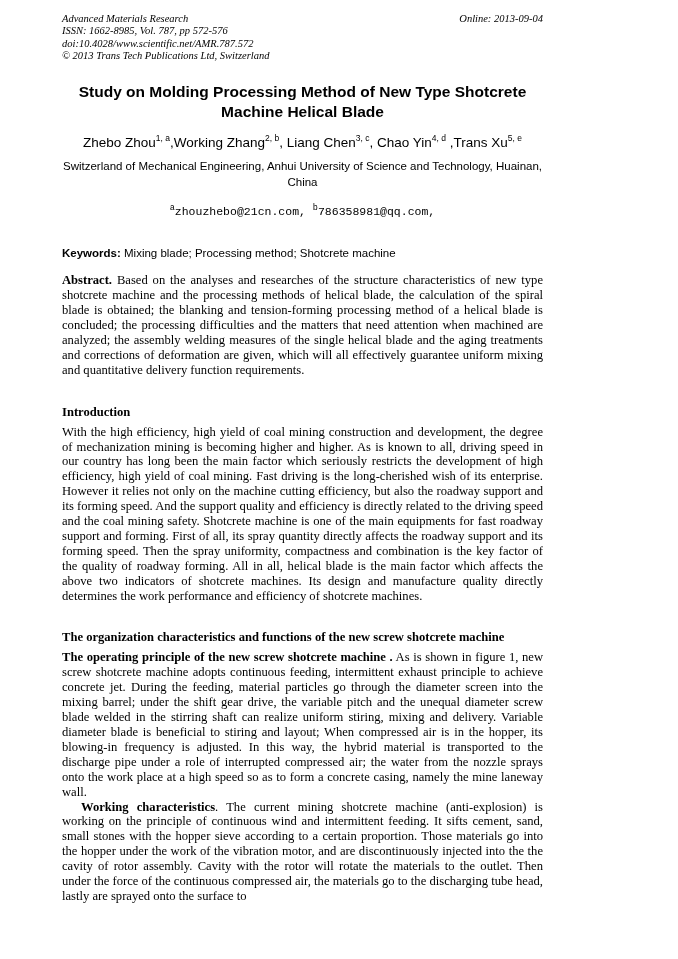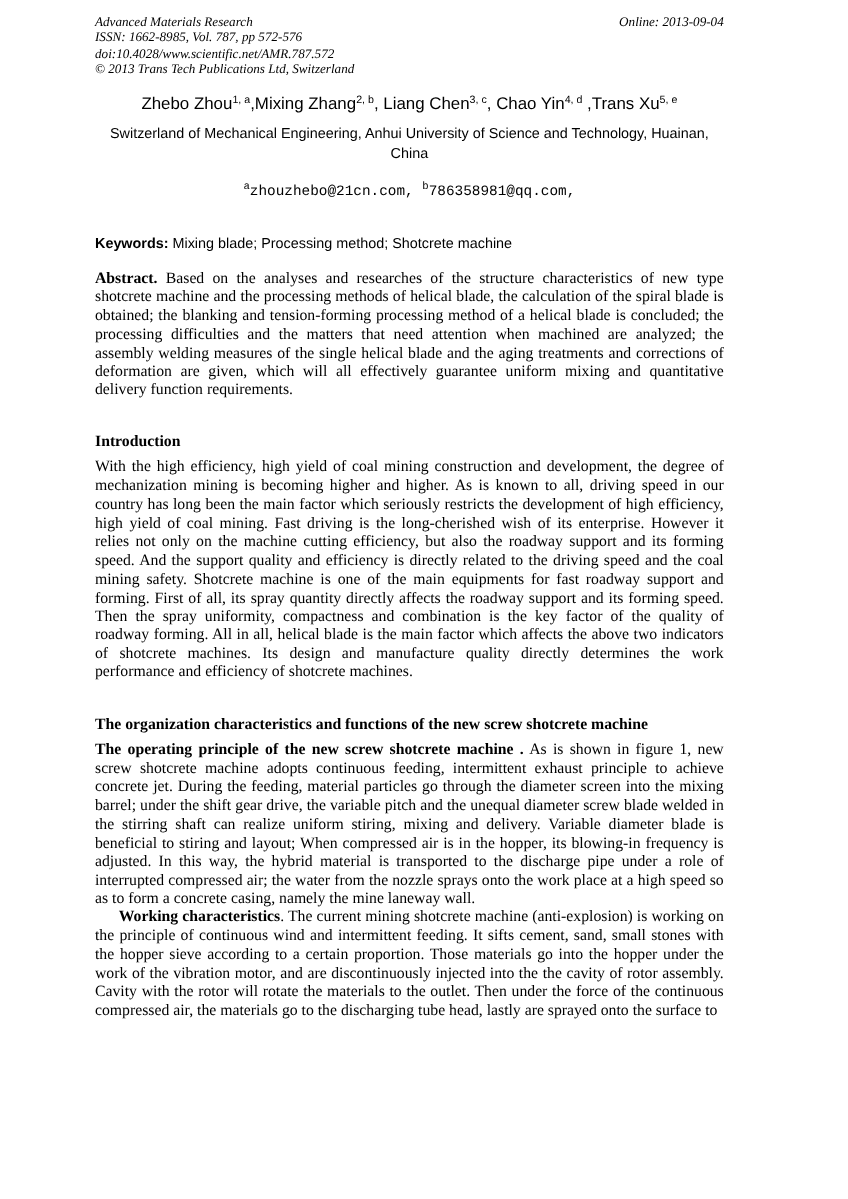--- a/index.html
+++ b/index.html
@@ -3,24 +3,23 @@
 <meta charset="utf-8">
 <style>
   * { box-sizing: border-box; }
   html, body { margin: 0; padding: 0; background: #ffffff; }
   .page {
     position: relative;
     width: 600px;
     height: 959px;
     background: #ffffff;
     color: #000000;
-    padding: 13px 57px 10px 40px;
+    padding: 13px 57px 10px 62px;
     font-family: "Liberation Serif", serif;
     overflow: hidden;
-    margin-left: 36px;
   }
   .top {
     display: flex;
     justify-content: space-between;
     align-items: flex-start;
     font-style: italic;
     font-size: 10.5px;
     line-height: 1.18;
   }
   .title {
@@ -81,22 +80,23 @@
   <header class="top">
     <div>
       <div>Advanced Materials Research</div>
       <div>ISSN: 1662-8985, Vol. 787, pp 572-576</div>
       <div>doi:10.4028/www.scientific.net/AMR.787.572</div>
       <div>© 2013 Trans Tech Publications Ltd, Switzerland</div>
     </div>
     <div>Online: 2013-09-04</div>
   </header>
 
+  <h1 class="title">Study on Molding Processing Method of New Type Shotcrete Machine Helical Blade</h1>
 
-  <div class="authors"><span>Zhebo Zhou</span><sup>1, a</sup><span>,</span><span>Mixing Zhang</span><sup>2, b</sup><span>, </span><span>Liang Chen</span><sup>3, c</sup><span>, </span><span>Chao Yin</span><sup>4, d</sup><span> ,</span><span>Trans Xu</span><sup>5, e</sup></div>
+  <div class="authors"><span>Zhebo Zhou</span><sup>1, a</sup><span>,</span><span>Working Zhang</span><sup>2, b</sup><span>, </span><span>Liang Chen</span><sup>3, c</sup><span>, </span><span>Chao Yin</span><sup>4, d</sup><span> ,</span><span>Trans Xu</span><sup>5, e</sup></div>
 
   <div class="affiliation">Switzerland of Mechanical Engineering, Anhui University of Science and Technology, Huainan, China</div>
 
   <div class="emails">
     <div><sup>a</sup><span>zhouzhebo@21cn.com, </span><sup>b</sup><span>786358981@qq.com,</span></div>
   </div>
 
   <p class="keywords"><b>Keywords:</b><span> Mixing blade; Processing method; Shotcrete machine</span></p>
 
   <p class="body abstract"><b>Abstract.</b><span> Based on the analyses and researches of the structure characteristics of new type shotcrete machine and the processing methods of helical blade, the calculation of the spiral blade is obtained; the blanking and tension-forming processing method of a helical blade is concluded; the processing difficulties and the matters that need attention when machined are analyzed; the assembly welding measures of the single helical blade and the aging treatments and corrections of deformation are given, which will all effectively guarantee uniform mixing and quantitative delivery function requirements.</span></p>

